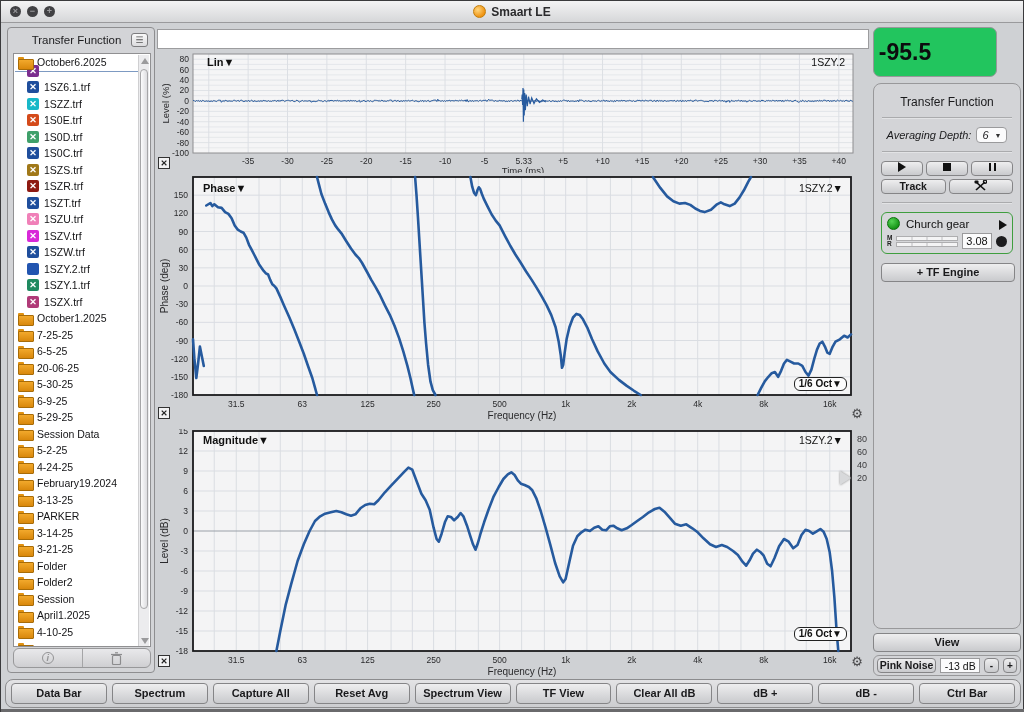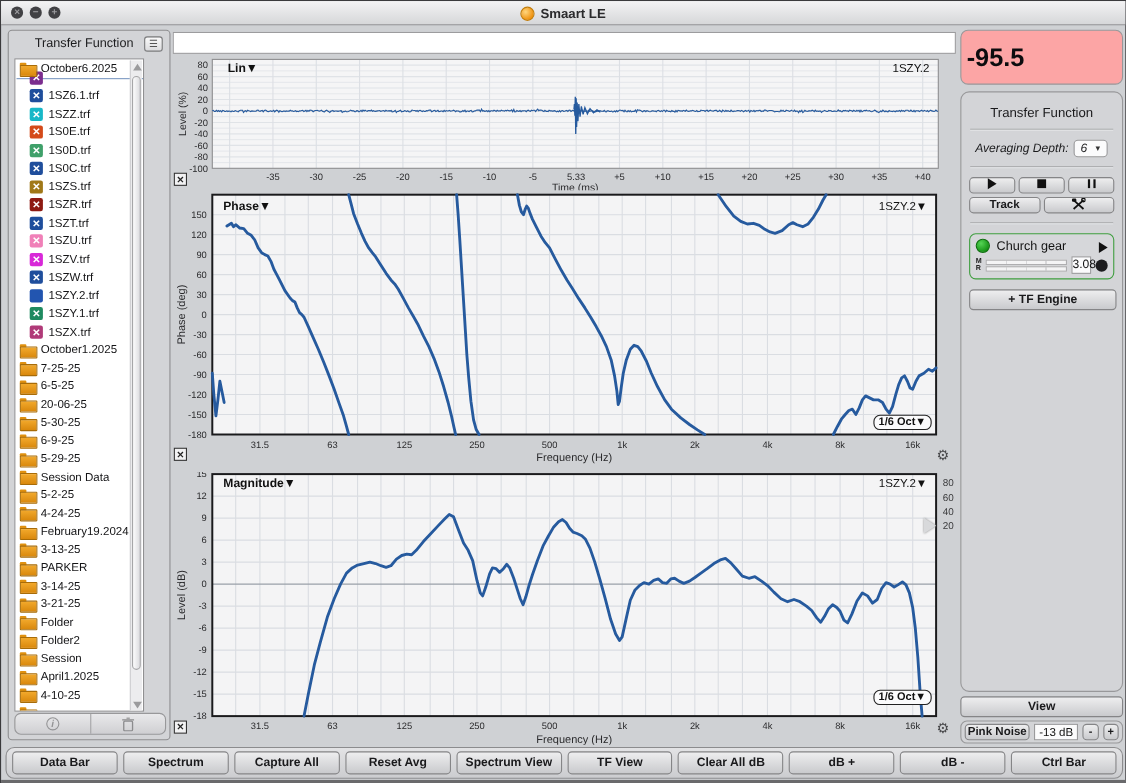--- a/index.html
+++ b/index.html
@@ -6,31 +6,31 @@
   html,body { width:1024px; height:712px; overflow:hidden; background:#222; }
   .window { position:relative; width:1024px; height:712px; background:#cfd1d4; border:1px solid #3a3a3c; }
 
   
   .titlebar { position:absolute; left:0; top:0; width:100%; height:22px;
     background:linear-gradient(#f3f3f4,#d6d7d9); border-bottom:1px solid #9a9a9c;
     display:flex; align-items:center; justify-content:center; }
   .traffic { position:absolute; left:9px; top:5px; display:flex; gap:6px; }
   .tl { width:11px; height:11px; border-radius:50%; background:#414144; color:#9b9b9e;
     font-size:9px; line-height:10px; text-align:center; font-weight:bold; }
-  .apptitle { display:flex; align-items:flex-end; gap:5px; font-size:12px; font-weight:bold; color:#2a2a2c; }
+  .apptitle { display:flex; align-items:flex-start; gap:5px; font-size:12px; font-weight:bold; color:#2a2a2c; }
   .appicon { width:13px; height:13px; border-radius:50%; background:radial-gradient(circle at 35% 35%, #ffd67e, #ef9312 70%); border:1px solid #c27d0a; }
 
   
   .sidebar { position:absolute; left:6px; top:26px; width:148px; height:646px;
     background:#d3d4d7; border:1px solid #8e8e90; border-radius:4px; }
   .sb-header { position:absolute; left:0; top:0; width:100%; height:24px; display:flex; align-items:center; }
   .sb-title { flex:1; text-align:center; font-size:11.5px; color:#1c1c1e; padding-left:14px; }
   .hamburger { width:17px; height:14px; margin-right:6px; border:1px solid #7c7c7e; border-radius:3px;
     background:linear-gradient(#fafafa,#dcdcde); color:#555; font-size:9px; line-height:12px; text-align:center; }
-  .file-list { position:absolute; left:5px; top:25px; width:118px; height:594px; background:#ffffff;
+  .file-list { position:absolute; left:5px; top:25px; width:138px; height:594px; background:#ffffff;
     border:1px solid #909092; overflow:hidden; }
   .rows { position:absolute; left:0; top:0; width:127px; }
   .row { display:flex; align-items:center; height:16.5px; padding-left:4px; gap:5px; }
   .row.indent { padding-left:13px; }
   .row .nm { font-size:10.5px; color:#141416; white-space:nowrap; }
   .sep-line { height:0; border-bottom:1px solid #7d9ac2; margin:0 1px; }
   .ficon { width:12px; height:12px; border-radius:2px; flex:0 0 auto; color:#fff; font-size:9px;
     font-weight:bold; line-height:12px; text-align:center; }
   .foldericon { width:14px; height:11px; flex:0 0 auto; position:relative; }
   .foldericon::before { content:""; position:absolute; left:0; top:0; width:6px; height:3px;
@@ -63,21 +63,21 @@
     border:1.5px solid #222; border-radius:6px; padding:0 4px; height:14px; line-height:12px; z-index:3; }
   .closebox { position:absolute; width:12px; height:12px; border:1.2px solid #333; background:#f2f2f3;
     font-size:8.5px; line-height:10px; text-align:center; color:#222; font-weight:bold; z-index:3; }
   .gear { position:absolute; font-size:13px; color:#4a4a4c; z-index:3; line-height:13px; }
   .mag-scale { position:absolute; right:2px; font-size:9px; color:#3a3a3c; text-align:right; line-height:13px; z-index:3; }
   .mag-marker { position:absolute; width:0; height:0; border-top:7px solid transparent; border-bottom:7px solid transparent;
     border-left:11px solid #d8d9db; filter:drop-shadow(0 0 1px #888); z-index:3; }
 
   
   .rightcol { position:absolute; left:872px; top:26px; width:148px; height:650px; }
-  .meter-box { position:absolute; left:0; top:0; width:148px; height:50px; background:#fca5a5;
+  .meter-box { position:absolute; left:0; top:0; width:124px; height:50px; background:#22c55e;
     border:1px solid #98989a; border-radius:7px; display:flex; align-items:center; }
   .meter-val { width:62px; text-align:center; font-size:23px; font-weight:bold; color:#0c0c0e; }
   .meter-side { flex:1; padding-right:7px; text-align:right; font-size:9.5px; color:#222; line-height:14px; }
   .meter-side .ln { display:flex; justify-content:flex-end; align-items:center; gap:4px; }
   .caret { font-size:7px; color:#333; }
   .greendot { width:8px; height:8px; border-radius:50%; background:#19b219; border:1px solid #0e7a0e; }
   .tf-panel { position:absolute; left:0; top:56px; width:148px; height:546px; background:#d3d4d7;
     border:1px solid #98989a; border-radius:8px; }
   .tf-title { text-align:center; font-size:12px; color:#1a1a1c; margin-top:11px; }
   .hr { height:0; border-top:1px solid #aaabad; border-bottom:1px solid #e2e3e5; margin:8px 8px; }
@@ -95,21 +95,21 @@
   .playtri { display:inline-block; width:0; height:0; border-top:5px solid transparent; border-bottom:5px solid transparent; border-left:8px solid #111; }
   .gen-box { margin:8px 7px 0 7px; border:1.5px solid #3f9e3f; border-radius:6px; padding:4px 5px; background:#d6d7da; }
   .gen-top { display:flex; align-items:flex-end; gap:6px; }
   .led { width:13px; height:13px; border-radius:50%; background:radial-gradient(circle at 35% 30%, #55d455, #149114 75%); border:1px solid #0d6e0d; }
   .gen-name { flex:1; font-size:11.5px; color:#111; }
   .gen-meters { display:flex; align-items:center; gap:4px; margin-top:3px; }
   .mr { font-size:6.5px; font-weight:bold; color:#222; line-height:6px; }
   .bars { flex:1; }
   .bar { height:5px; background:#f4f4f5; border:1px solid #aeaeb0; margin:1px 0;
     background-image:linear-gradient(90deg, transparent 24%, #d8d8da 24%, #d8d8da 26%, transparent 26%, transparent 49%, #d8d8da 49%, #d8d8da 51%, transparent 51%, transparent 74%, #d8d8da 74%, #d8d8da 76%, transparent 76%); }
-  .gen-val { width:18px; height:16px; background:#fbfbfc; border:1px solid #9a9a9c; font-size:11px;
+  .gen-val { width:30px; height:16px; background:#fbfbfc; border:1px solid #9a9a9c; font-size:11px;
     text-align:center; line-height:15px; color:#111; }
   .recdot { width:11px; height:11px; border-radius:50%; background:#1c1c1e; }
   .engine-btn { display:block; margin:9px 7px 0 7px; height:19px; line-height:17px; width:134px; }
   .view-btn { position:absolute; left:0; top:606px; width:148px; height:19px; line-height:17px; }
   .pink-row { position:absolute; left:0; top:628px; width:148px; height:21px; border:1px solid #98989a;
     border-radius:6px; background:#d3d4d7; display:flex; align-items:center; gap:4px; padding:0 3px; }
   .pink-btn { width:62px; height:15px; line-height:13px; font-size:10.5px; }
   .pink-val { width:42px; height:15px; background:#fbfbfc; border:1px solid #9a9a9c; font-size:10.5px;
     text-align:center; line-height:14px; color:#111; }
   .mini { width:15px; height:15px; line-height:13px; font-size:10px; }

